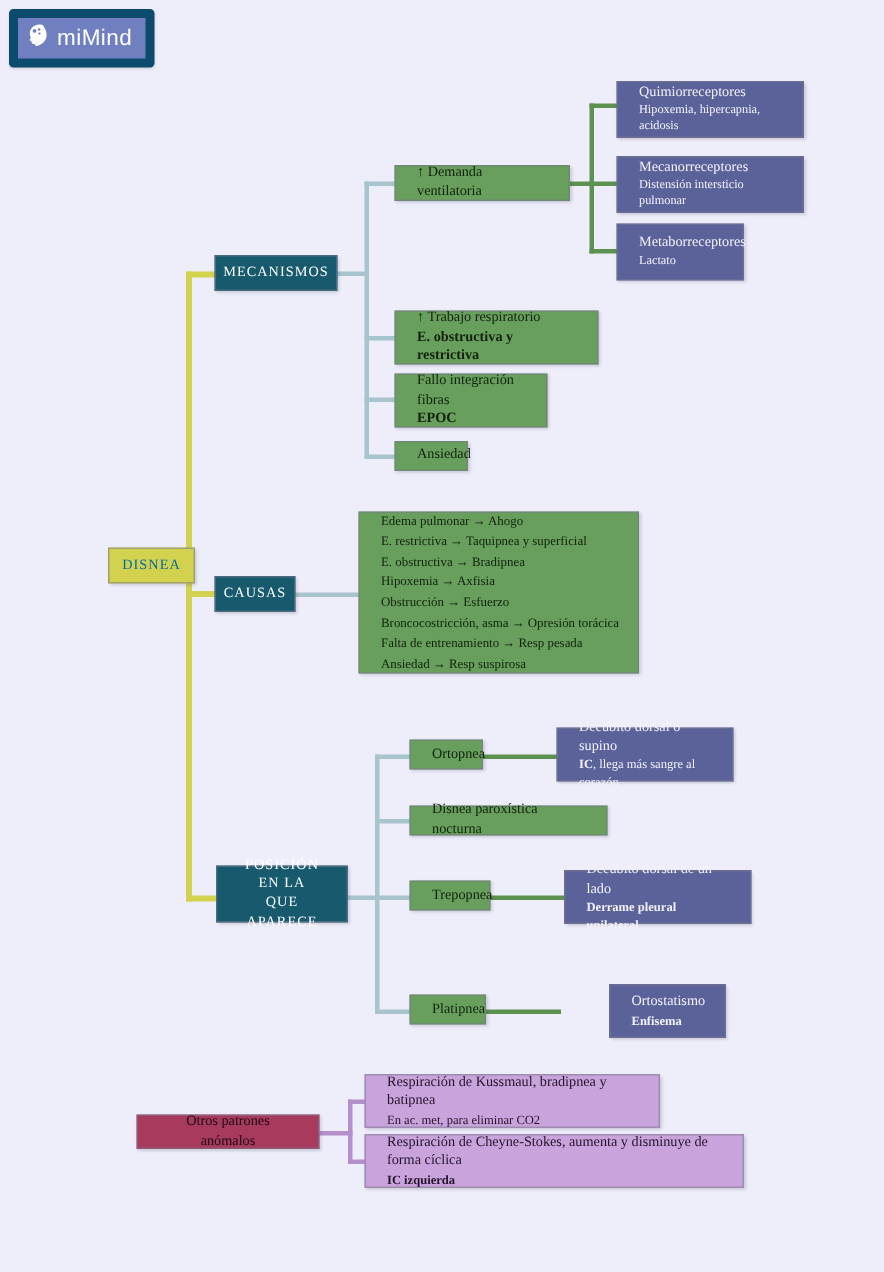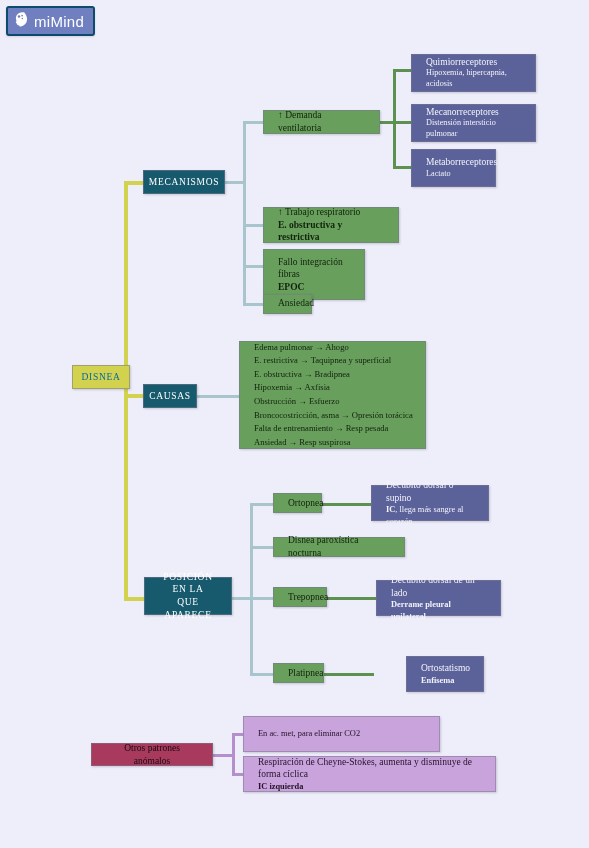--- a/index.html
+++ b/index.html
@@ -10,21 +10,21 @@
     position:relative;
     overflow:hidden;
   }
   .canvas{position:absolute;left:0;top:0;width:589px;height:848px;}
 
   
   .logo{
     position:absolute;left:6px;top:6px;
     display:flex;align-items:center;gap:5px;
     background:#6f7fc0;
-    border:2px solid #0c4a6e;
+    border:6px solid #0c4a6e;
     border-radius:3px;
     padding:3px 9px 3px 5px;
     box-shadow:0 1px 2px rgba(0,0,0,.12);
   }
   .logo-text{
     color:#ffffff;font-size:15px;letter-spacing:.3px;
     font-family:"Liberation Sans", sans-serif;
   }
   .logo-icon{display:block;}
 
@@ -137,21 +137,21 @@
   <div class="node n-blue" style="left:411px;top:149px;width:85px;height:38px;">
     <span class="t1">Metaborreceptores</span>
     <span class="t2">Lactato</span>
   </div>
 
   <div class="node n-green" style="left:263px;top:207px;width:136px;height:36px;">
     <span class="t1">↑ Trabajo respiratorio</span>
     <span class="t1 bold">E. obstructiva y restrictiva</span>
   </div>
 
-  <div class="node n-green" style="left:263px;top:249px;width:102px;height:51px;">
+  <div class="node n-green" style="left:263px;top:249px;width:102px;height:36px;">
     <span class="t1">Fallo integración fibras</span>
     <span class="t1 bold">EPOC</span>
   </div>
 
   <div class="node n-green" style="left:263px;top:294px;width:49px;height:20px;justify-content:flex-end;">
     <span class="t1">Ansiedad</span>
   </div>
 
   <div class="node n-teal center" style="left:143px;top:384px;width:54px;height:24px;">
     <span class="smallcaps">CAUSAS</span>
@@ -199,20 +199,21 @@
   <div class="node n-blue" style="left:373px;top:656px;width:78px;height:36px;margin-left:33px;">
     <span class="t1">Ortostatismo</span>
     <span class="line-sm bold">Enfisema</span>
   </div>
 
   <div class="node n-crimson center" style="left:91px;top:743px;width:122px;height:23px;">
     <span class="t1">Otros patrones anómalos</span>
   </div>
 
   <div class="node n-lilac" style="left:243px;top:716px;width:197px;height:36px;">
+    <span class="t1">Respiración de Kussmaul, bradipnea y batipnea</span>
     <span class="line-sm">En ac. met, para eliminar CO2</span>
   </div>
 
   <div class="node n-lilac" style="left:243px;top:756px;width:253px;height:36px;">
     <span class="t1">Respiración de Cheyne-Stokes, aumenta y disminuye de forma cíclica</span>
     <span class="line-sm bold">IC izquierda</span>
   </div>
 
 </div>
 

